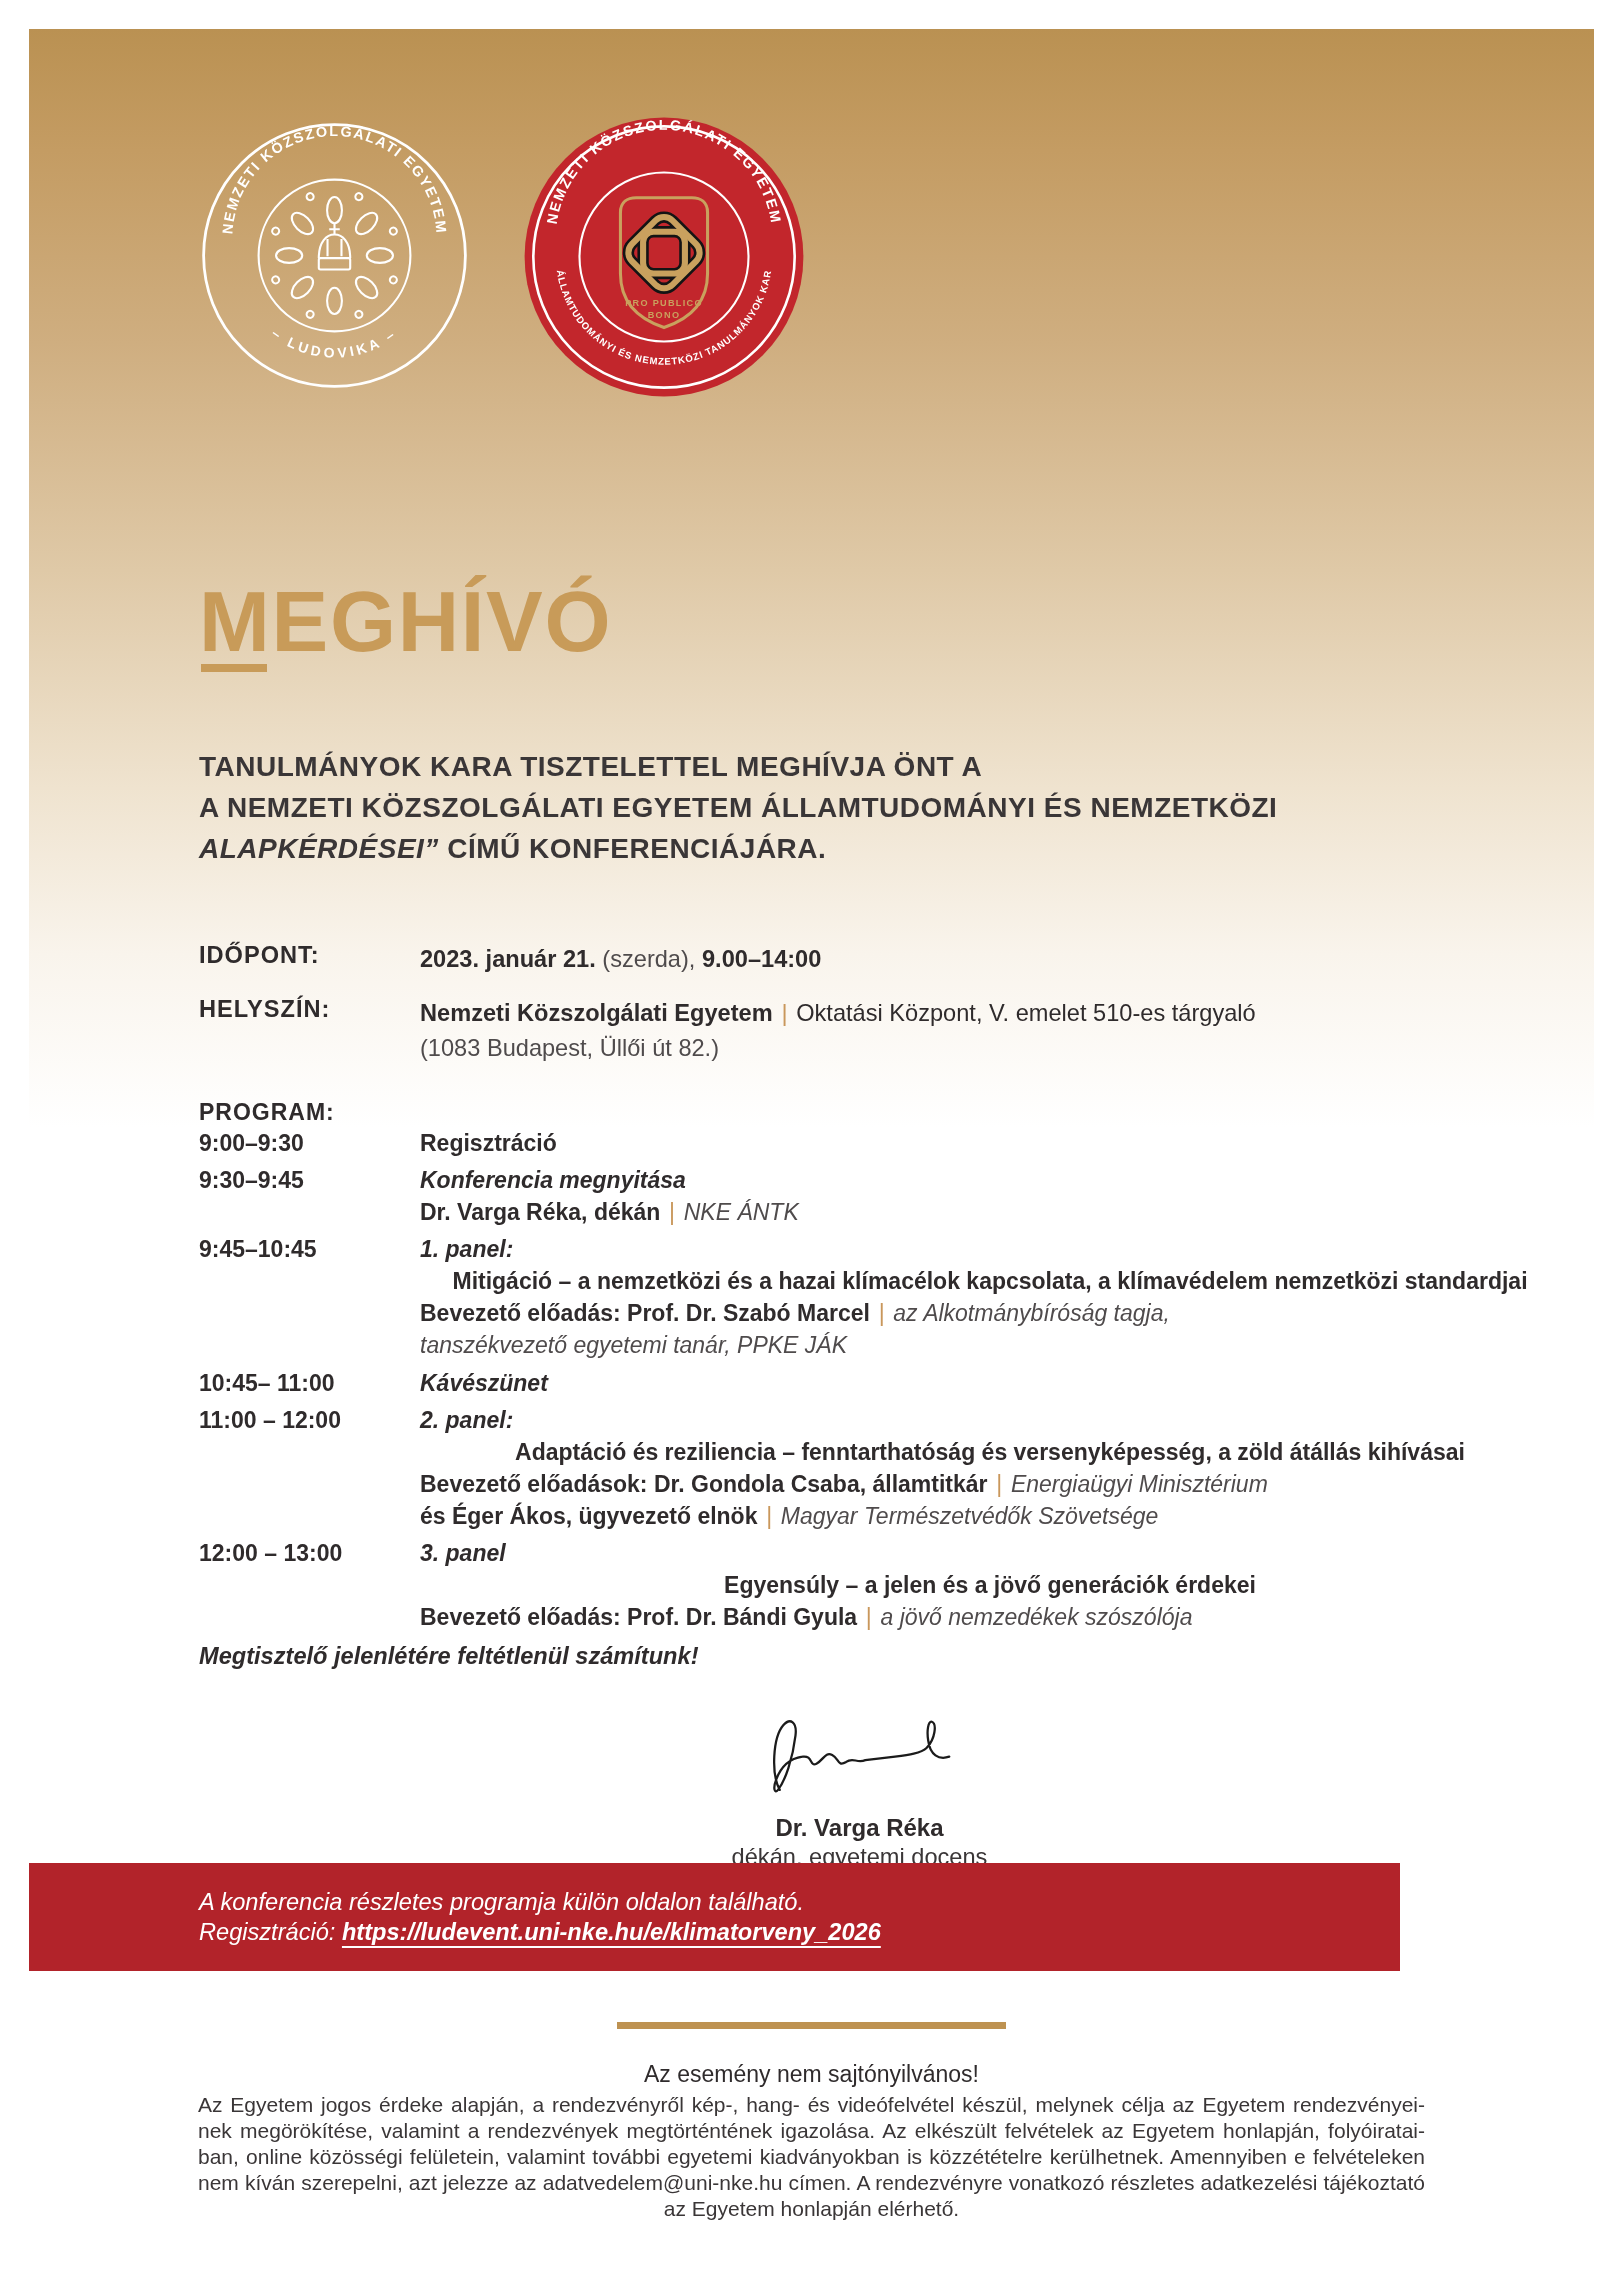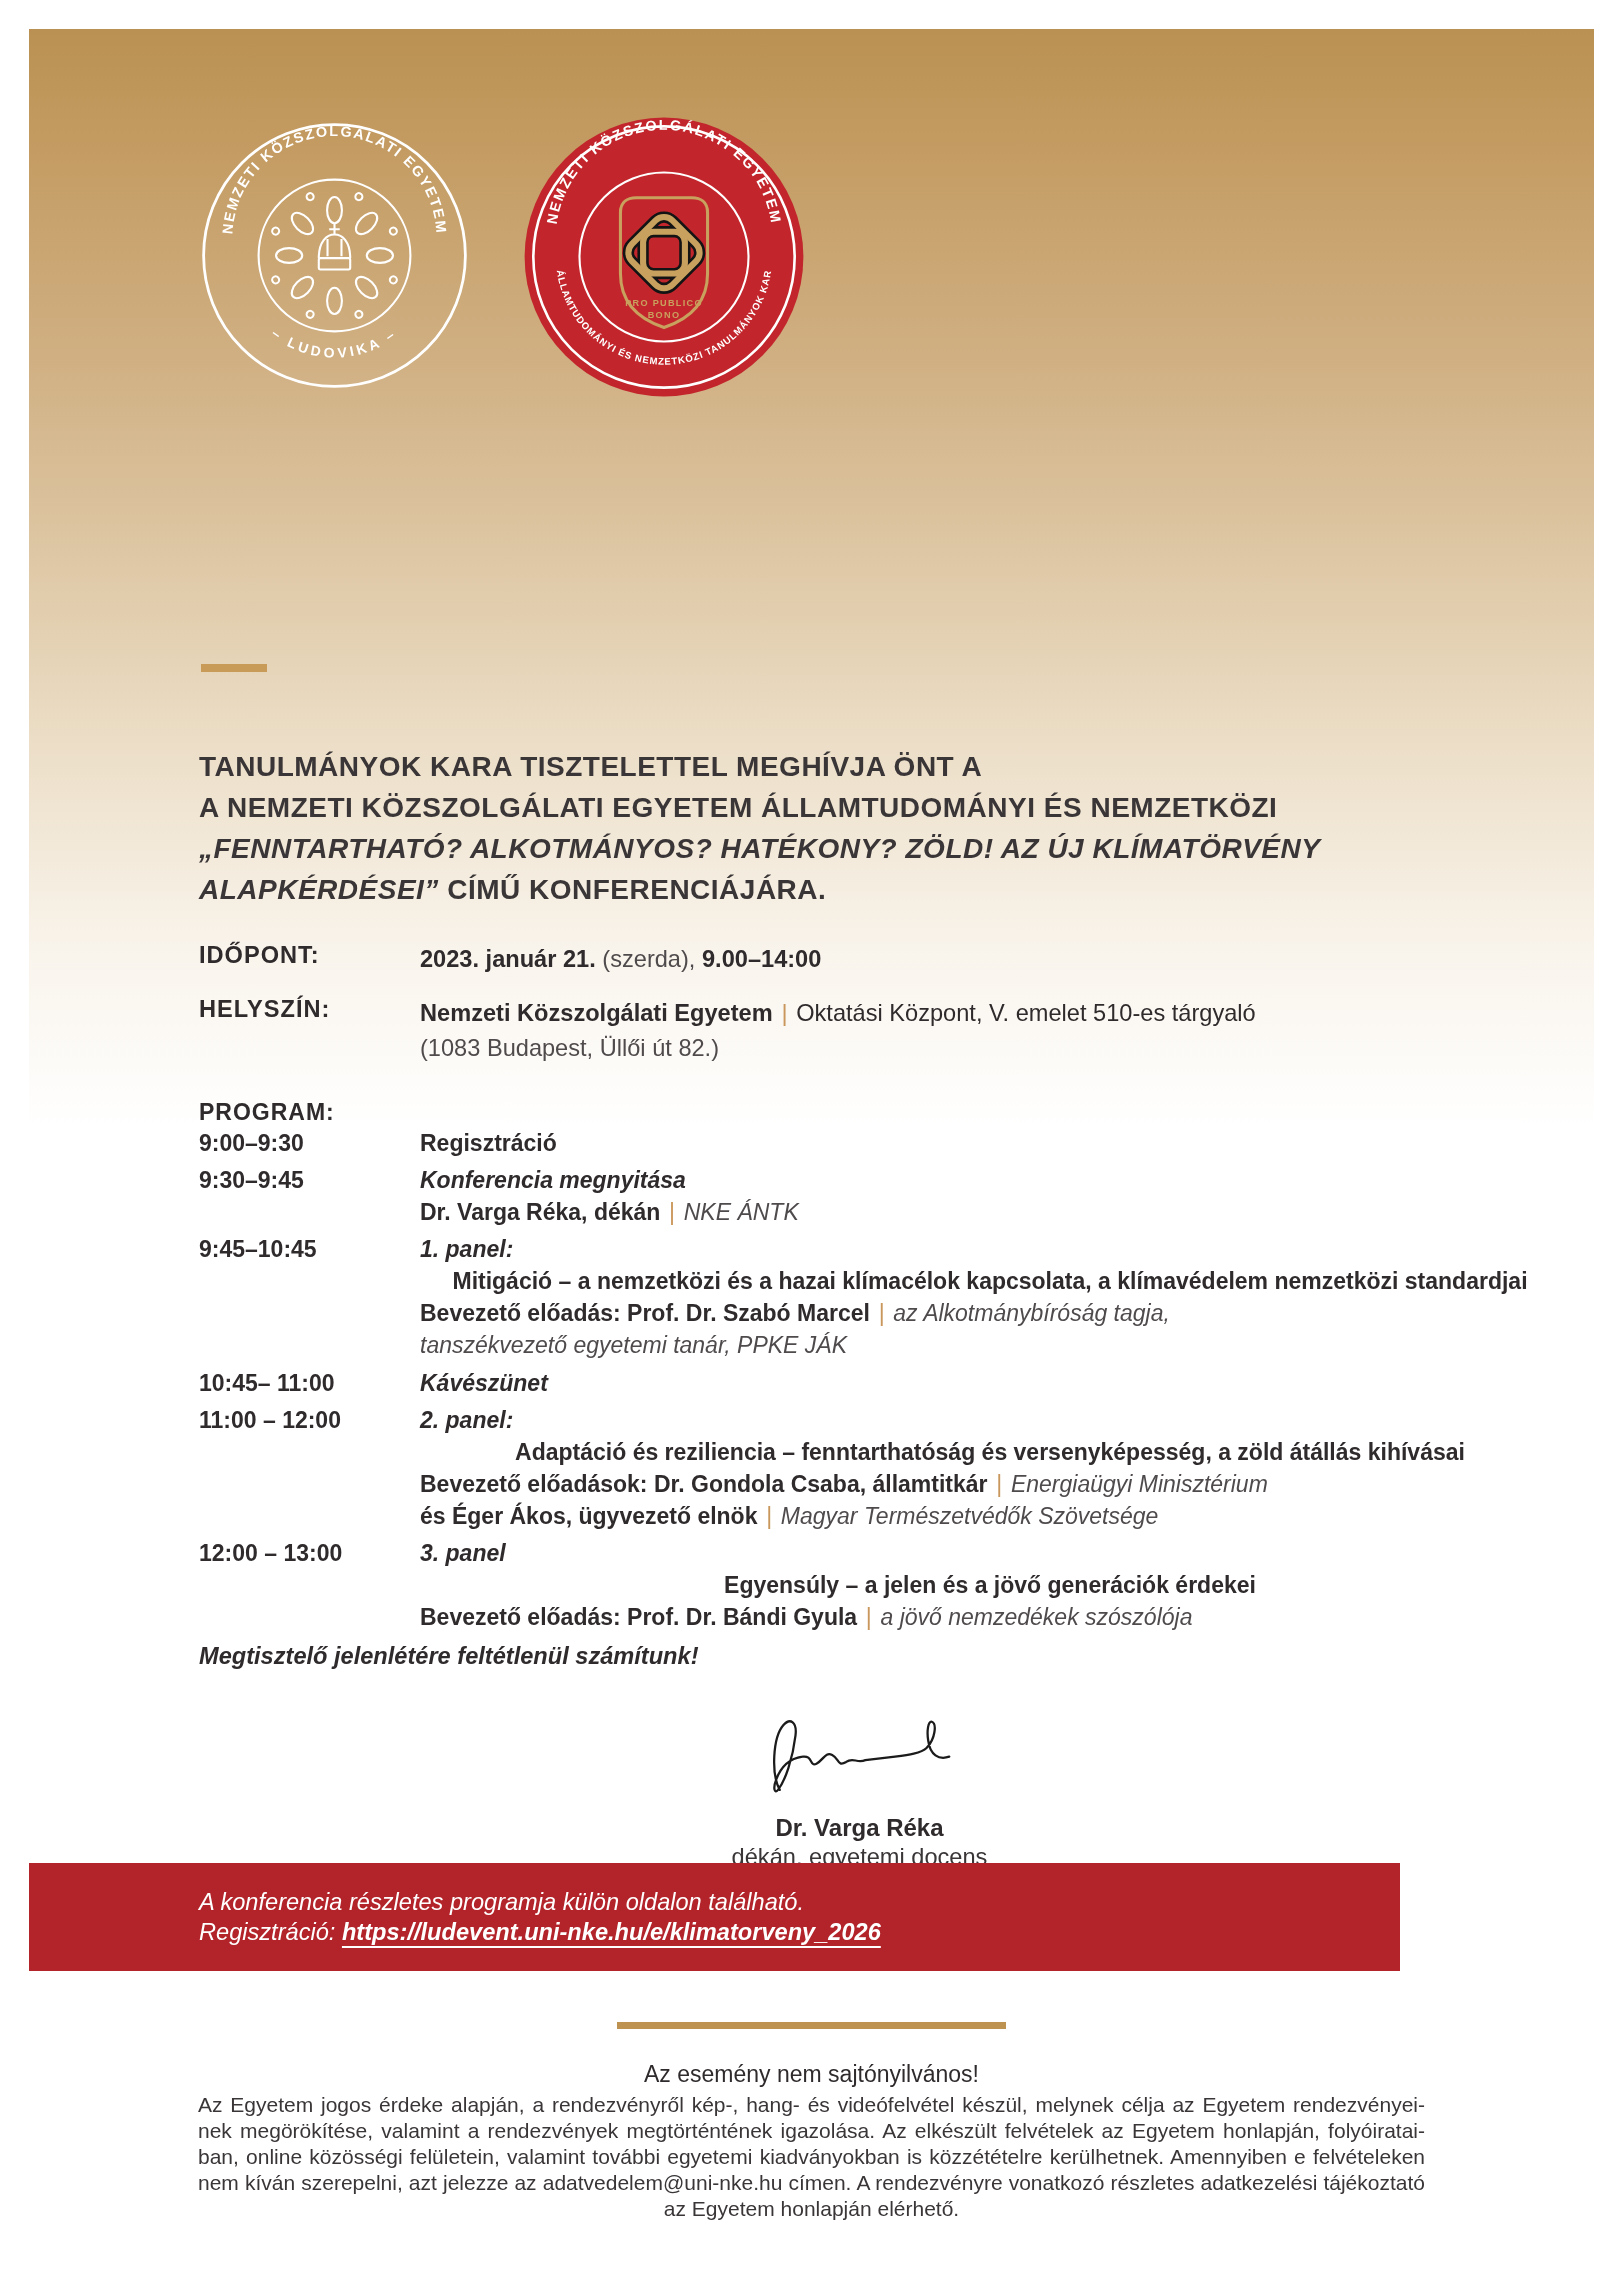--- a/index.html
+++ b/index.html
@@ -119,26 +119,26 @@
     <g>
       <rect x="130" y="125" width="66" height="66" rx="14" fill="none" stroke="#141414" stroke-width="13" transform="rotate(45 163 158)"></rect>
       <rect x="139" y="134" width="48" height="48" rx="12" fill="none" stroke="#141414" stroke-width="13"></rect>
       <rect x="130" y="125" width="66" height="66" rx="14" fill="none" stroke="#c9a15e" stroke-width="7" transform="rotate(45 163 158)"></rect>
       <rect x="139" y="134" width="48" height="48" rx="12" fill="none" stroke="#c9a15e" stroke-width="7"></rect>
     </g>
     <text x="163" y="219" text-anchor="middle" font-size="10.5" font-weight="700" letter-spacing="1.5" fill="#c9a15e">PRO PUBLICO</text>
     <text x="163" y="233" text-anchor="middle" font-size="10.5" font-weight="700" letter-spacing="1.5" fill="#c9a15e">BONO</text>
   </svg>
 
+  <h1 class="page-title">MEGHÍVÓ</h1>
   <div class="title-dash"></div>
 
   <div class="intro">
     <div>TANULMÁNYOK KARA TISZTELETTEL MEGHÍVJA ÖNT A</div>
     <div>A NEMZETI KÖZSZOLGÁLATI EGYETEM ÁLLAMTUDOMÁNYI ÉS NEMZETKÖZI</div>
-    <div class="q">„FENNTARTHATÓ? ALKOTMÁNYOS? HATÉKONY? ZÖLD! AZ ÚJ KLÍMATÖRVÉNY</div>
     <div><span class="q">ALAPKÉRDÉSEI”</span><span> CÍMŰ KONFERENCIÁJÁRA.</span></div>
   </div>
 
   <div class="details">
     <div class="d-row" style="margin-bottom:19px;">
       <span class="d-label">IDŐPONT:</span>
       <div class="d-value"><span class="b">2023. január 21.</span><span class="lite"> (szerda), </span><span class="b">9.00–14:00</span></div>
     </div>
     <div class="d-row">
       <span class="d-label">HELYSZÍN:</span>

